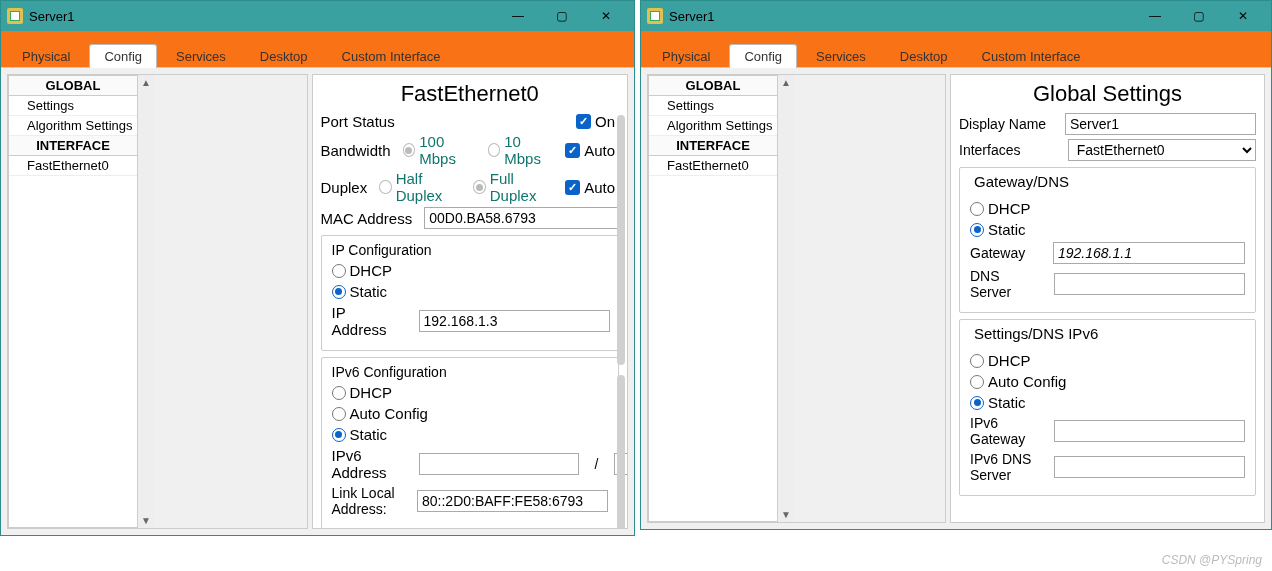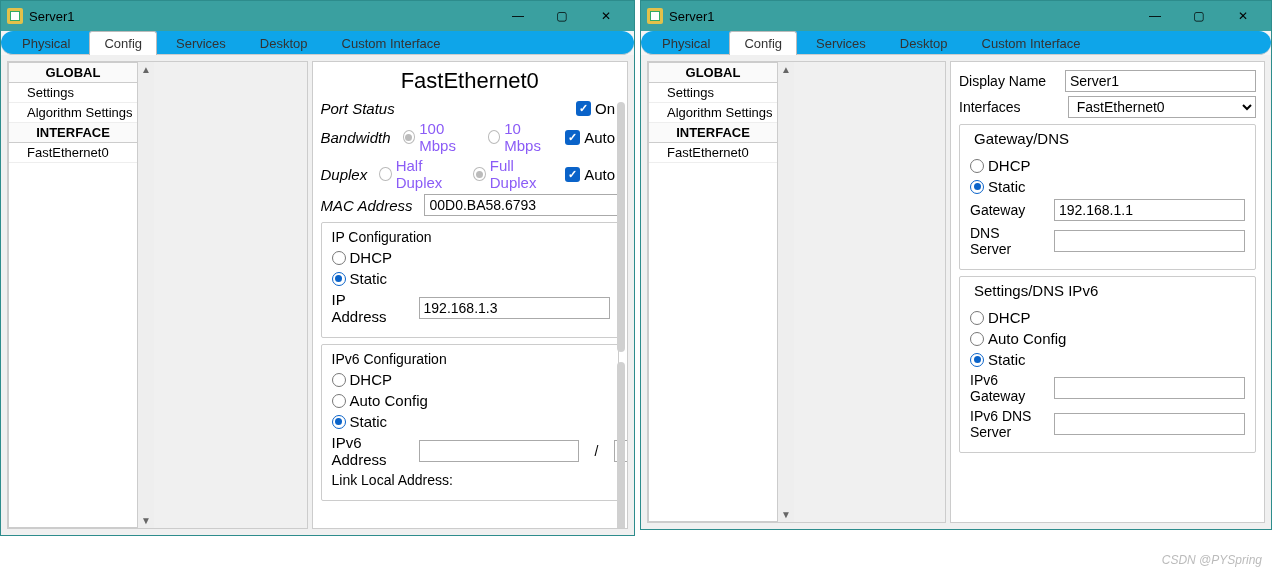--- a/index.html
+++ b/index.html
@@ -30,22 +30,22 @@
 }
 .titlebar .title { flex:1; }
 .win-controls { display:flex; }
 .win-btn {
   width:44px; height:28px; display:flex; align-items:center; justify-content:center;
   font-family: "Segoe UI Symbol", sans-serif; font-size:12px;
 }
 
 
 .tabs {
-  display:flex; background:#0ea5e9; border-bottom:1px solid #ccc;
-  padding:0 6px; height:24px; align-items:flex-end; gap:4px;border-radius:14px;
+  display:flex; background:#f97316; border-bottom:1px solid #ccc;
+  padding:0 6px; height:37px; align-items:flex-end; gap:4px;
 }
 .tab {
   padding:4px 14px; font-size:13px; color:#333; border:1px solid transparent;
   border-bottom:none; border-top-left-radius:3px; border-top-right-radius:3px;
   position:relative; top:1px; background:transparent;
 }
 .tab.active { background:#fff; border-color:#bbb; }
 
 
 .win-body { flex:1; display:flex; gap:4px; padding:6px; background:#f0f0f0; overflow:hidden; }
@@ -74,42 +74,42 @@
 .main {
   flex:1; background:#fff; border:1px solid #ccc; padding:4px 8px; position:relative;
   overflow:hidden;
 }
 .panel-title {
   font-size:22px; text-align:center; margin:2px 0 6px;
 }
 .row {
   display:flex; align-items:center; margin:3px 0; gap:6px; font-size:15px;
 }
-.row .lbl { flex:0 0 auto;font-style:italic; }
+.row .lbl { flex:0 0 auto; }
 .row .fill { flex:1; }
 input[type=text], select.sel {
   font-family:inherit; font-size:14px; padding:1px 4px; border:1px solid #aaa;
   background:#fff; height:22px;
 }
 input.wide { width:200px; }
 input.lg   { width:260px; }
 select.sel { width:260px; }
 
 .radio, .check {
   display:inline-flex; align-items:center; gap:4px; font-size:15px; margin-right:4px;
 }
 .radio .dot {
   width:14px; height:14px; border:1.5px solid #777; border-radius:50%;
   display:inline-flex; align-items:center; justify-content:center;
 }
 .radio.selected .dot { border-color:#0a63c9; }
 .radio.selected .dot::after {
   content:""; width:7px; height:7px; background:#0a63c9; border-radius:50%;
 }
-.radio.disabled { color:#8b5cf6; }
+.radio.disabled { color:#0f766e; }
 .radio.disabled .dot { border-color:#bbb; }
 .radio.disabled.selected .dot::after { background:#bbb; }
 
 .check .box {
   width:15px; height:15px; background:#0a63c9; border-radius:3px; display:inline-flex;
   align-items:center; justify-content:center; color:#fff; font-size:11px; font-weight:bold;
 }
 
 .fieldset {
   border:1px solid #ccc; border-radius:2px; padding:6px 10px 8px; margin:6px 0;
@@ -270,20 +270,21 @@
             </div>
         <div class="form-row">
           <span class="flabel">IPv6 Address</span>
           <span class="fill"></span>
           <input type="text" style="width: 160px;" value="">
           <span>/</span>
           <input type="text" style="width: 44px;" value="">
         </div>
         <div class="form-row link-local">
           <span>Link Local Address:</span>
+          <input type="text" style="width: 220px;" value="80::2D0:BAFF:FE58:6793">
         </div>
       </div>
 
       <div class="vscroll vs1"></div>
       <div class="vscroll vs2"></div>
     </div>
   </div>
 </div>
 
 <div class="win win-right">
@@ -315,20 +316,21 @@
         <div class="side-item">FastEthernet0</div>
         <div class="side-fill"></div>
       </div>
       <div class="side-scroll">
         <span class="side-arrow">▲</span>
         <span class="side-arrow">▼</span>
       </div>
     </div>
 
     <div class="main">
+      <div class="panel-title">Global Settings</div>
 
       <div class="form-row">
         <span class="flabel-sm">Display Name</span>
         <input type="text" class="lg" value="Server1" style="">
       </div>
       <div class="form-row">
         <span class="flabel-sm">Interfaces</span>
         <select class="sel">
           <option>FastEthernet0</option>
         </select>
@@ -343,21 +345,21 @@
               </span>
             </div>
         <div class="form-row">
               <span class="radio selected">
                 <span class="dot"></span>
                 <span>Static</span>
               </span>
             </div>
         <div class="form-row">
           <span style="width:80px">Gateway</span>
-          <input type="text" style="flex: 1 1 0%;" value="192.168.1.1">
+          <input type="text" style="flex: 1 1 0%; font-style: italic;" value="192.168.1.1">
         </div>
         <div class="form-row">
           <span style="width:80px">DNS Server</span>
           <input type="text" style="flex: 1 1 0%;" value="">
         </div>
       </div>
 
       <div class="fieldset">
         <div class="legend">Settings/DNS IPv6</div>
         <div class="form-row">

